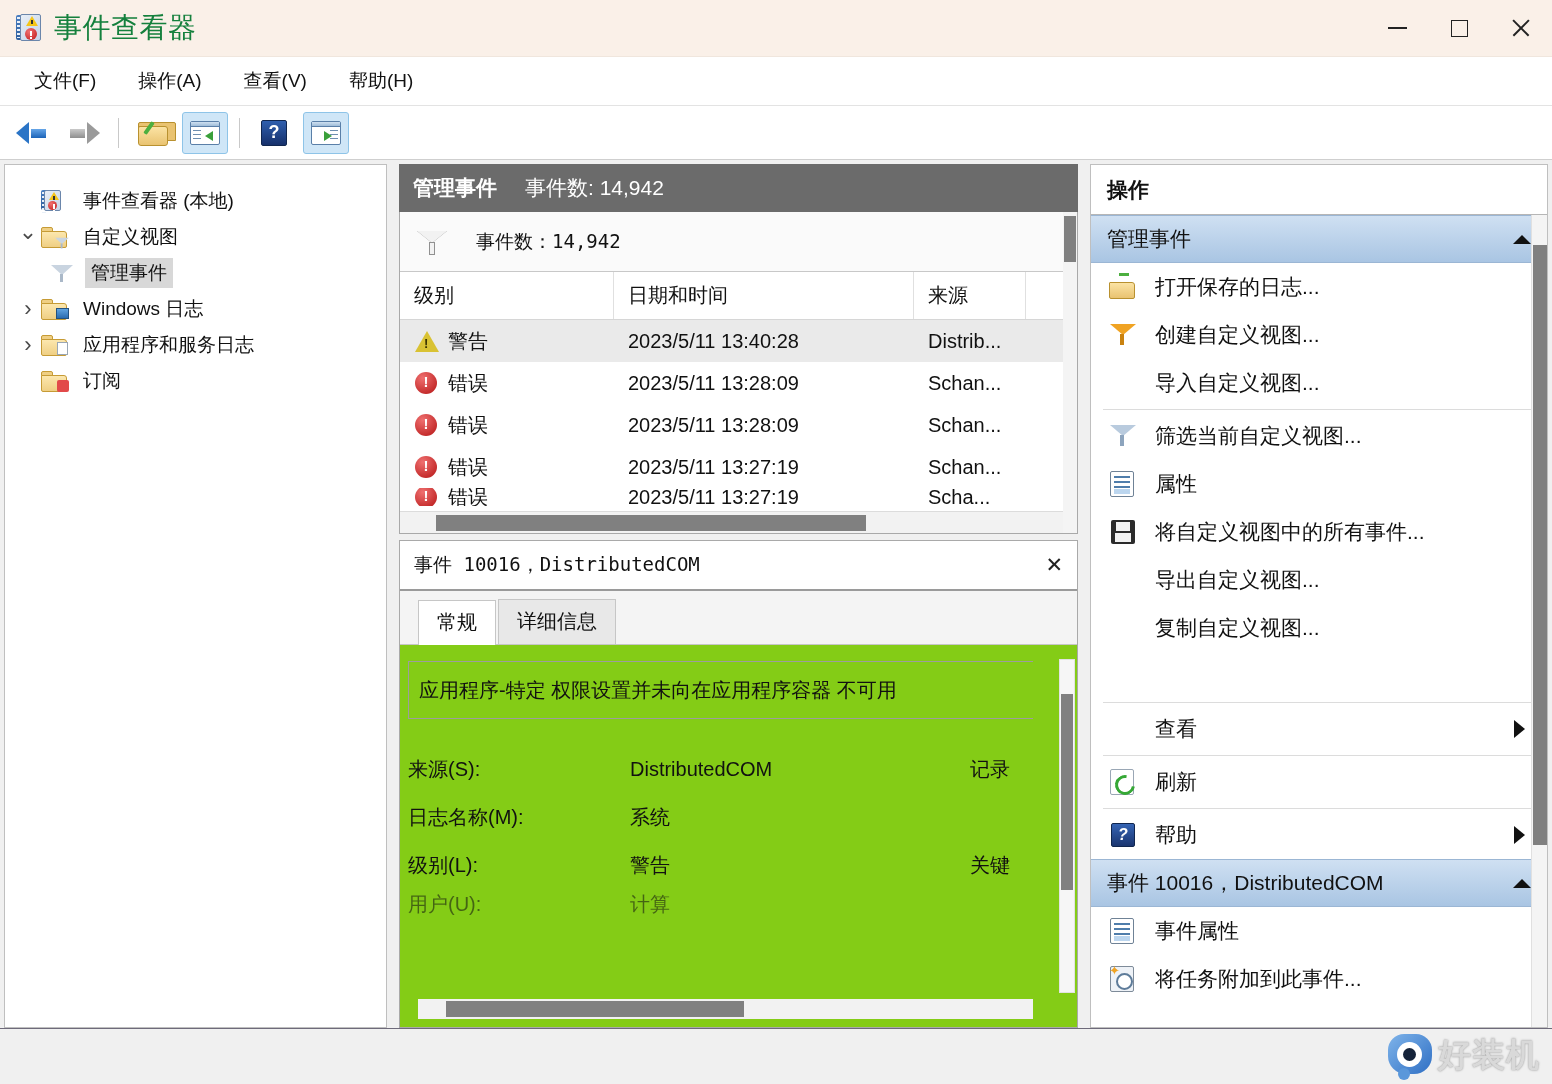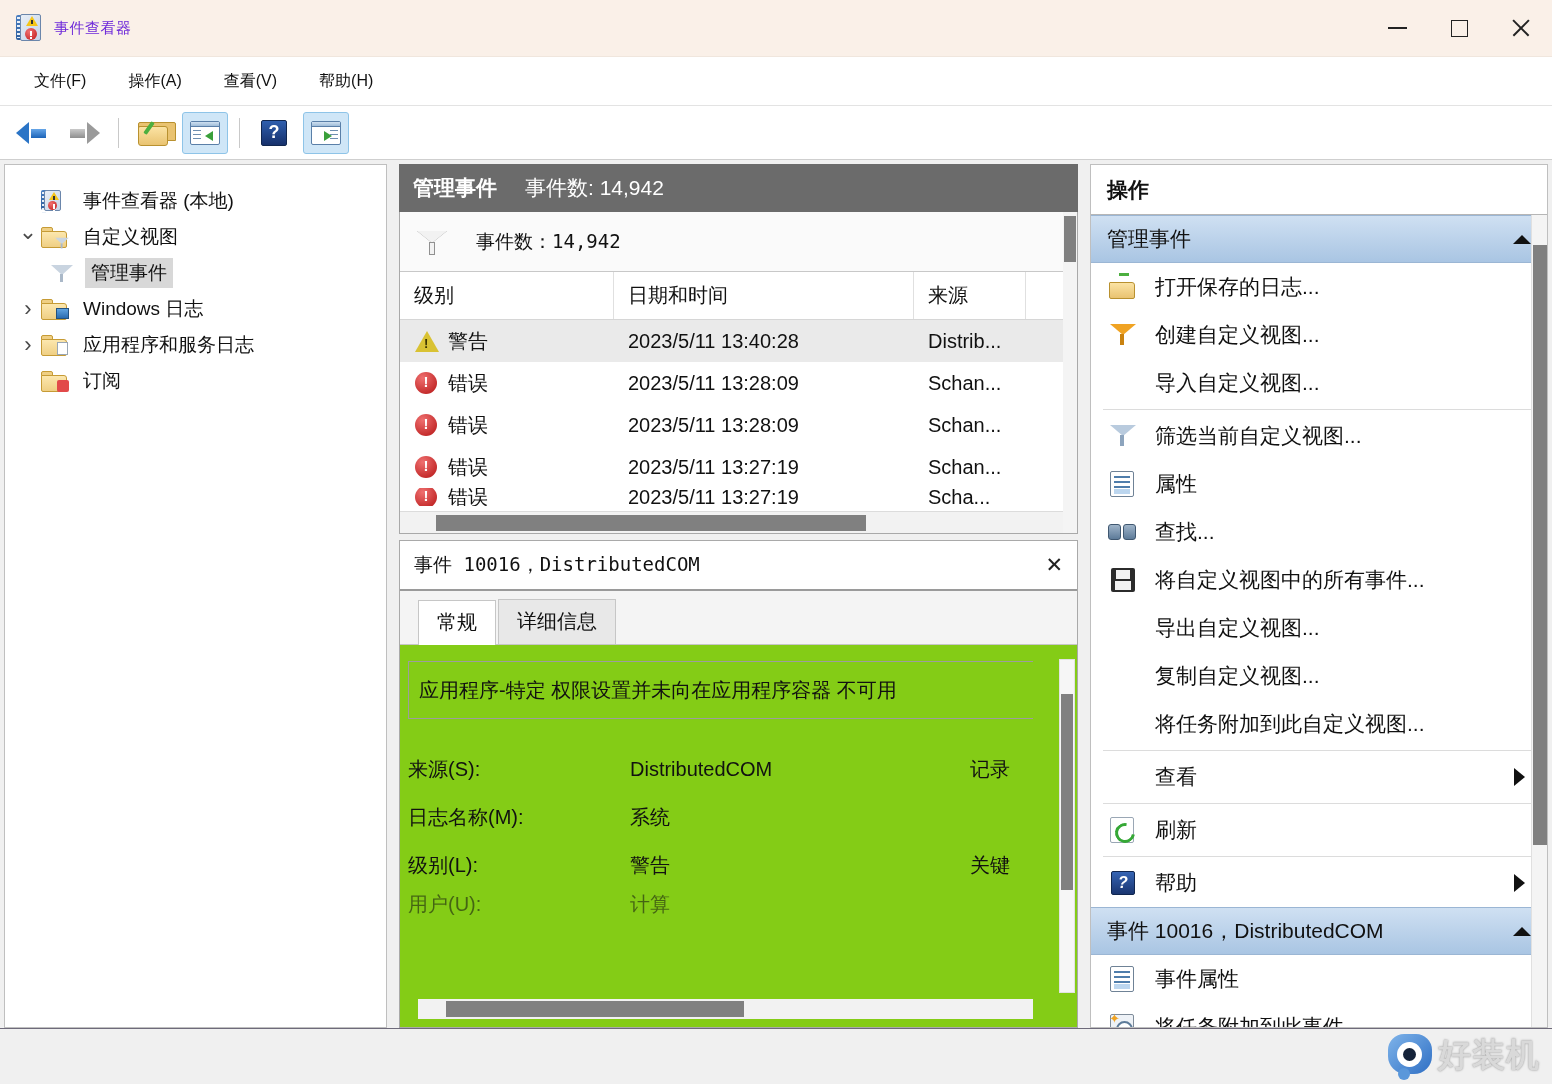--- a/index.html
+++ b/index.html
@@ -35,37 +35,37 @@
     border-left:6px solid transparent; border-right:6px solid transparent;
     border-bottom:10px solid #f5c518;
   }
   .ti-warn::after{content:"";position:absolute;left:-1px;top:4px;width:2px;height:4px;background:#333;}
   .ti-err {
     position:absolute; left:9px; top:15px; width:12px; height:12px;
     border-radius:50%; background:radial-gradient(circle at 35% 30%,#f07070,#c01818);
   }
   .ti-err::after{content:"";position:absolute;left:5px;top:2.5px;width:2px;height:5px;background:#fff;}
   .ti-err::before{content:"";position:absolute;left:5px;top:8.5px;width:2px;height:2px;background:#fff;}
-  .title-text { font-size:15px; color:#6d28d9; letter-spacing:.5px; }
+  .title-text { font-size:28px; color:#15803d; letter-spacing:.5px; }
   .win-controls { margin-left:auto; display:flex; height:57px; }
   .wc { width:62px; height:57px; display:flex; align-items:center; justify-content:center;
         cursor:default; }
   .wc-min i { display:block; width:19px; height:1.6px; background:#222; }
   .wc-max i { display:block; width:17px; height:17px; border:1.7px solid #222; }
   .wc-x { position:relative; width:22px; height:22px; }
   .wc-x::before,.wc-x::after{ content:""; position:absolute; left:0; top:10px;
     width:22px; height:1.6px; background:#222; }
   .wc-x::before{ transform:rotate(45deg);} .wc-x::after{ transform:rotate(-45deg);}
 
   
   .menubar {
     height:49px; background:#ffffff; display:flex; align-items:center;
     padding-left:18px; border-bottom:1px solid #e3e3e3;
   }
-  .menu-item { font-size:16px; color:#111; padding:4px 16px; margin-right:10px; cursor:default; }
+  .menu-item { font-size:19px; color:#111; padding:4px 16px; margin-right:10px; cursor:default; }
 
   
   .toolbar {
     height:54px; background:#ffffff; display:flex; align-items:center;
     padding-left:6px; border-bottom:1px solid #cfcfcf;
   }
   .tb-btn { width:46px; height:42px; display:flex; align-items:center; justify-content:center;
             border-radius:3px; margin:0 3px; position:relative; }
   .tb-btn.active { background:#cfe6f7; border:1px solid #8ec4e8; }
   .tb-sep { width:1px; height:30px; background:#c9c9c9; margin:0 8px; }
@@ -557,43 +557,35 @@
           <span class="aic ai-funnel-b"></span>
           <span class="alabel">筛选当前自定义视图...</span>
         </div>
         <div class="act-item">
           <span class="aic">
               <i class="ai-props"></i>
             </span>
           <span class="alabel">属性</span>
         </div>
         <div class="act-item">
-          <span class="aic ai-find">
-              <i class="e1"></i>
-              <i class="e2"></i>
-            </span>
-          <span class="alabel">查找...</span>
-        </div>
-        <div class="act-item">
           <span class="aic">
               <i class="ai-save"></i>
             </span>
           <span class="alabel">将自定义视图中的所有事件...</span>
         </div>
         <div class="act-item">
           <span class="aic"></span>
           <span class="alabel">导出自定义视图...</span>
         </div>
         <div class="act-item">
           <span class="aic"></span>
           <span class="alabel">复制自定义视图...</span>
         </div>
         <div class="act-item">
           <span class="aic"></span>
-          <span class="alabel">将任务附加到此自定义视图...</span>
         </div>
         <div class="act-sep"></div>
         <div class="act-item">
           <span class="aic"></span>
           <span class="alabel">查看</span>
           <i class="submenu"></i>
         </div>
         <div class="act-sep"></div>
         <div class="act-item">
           <span class="aic">

